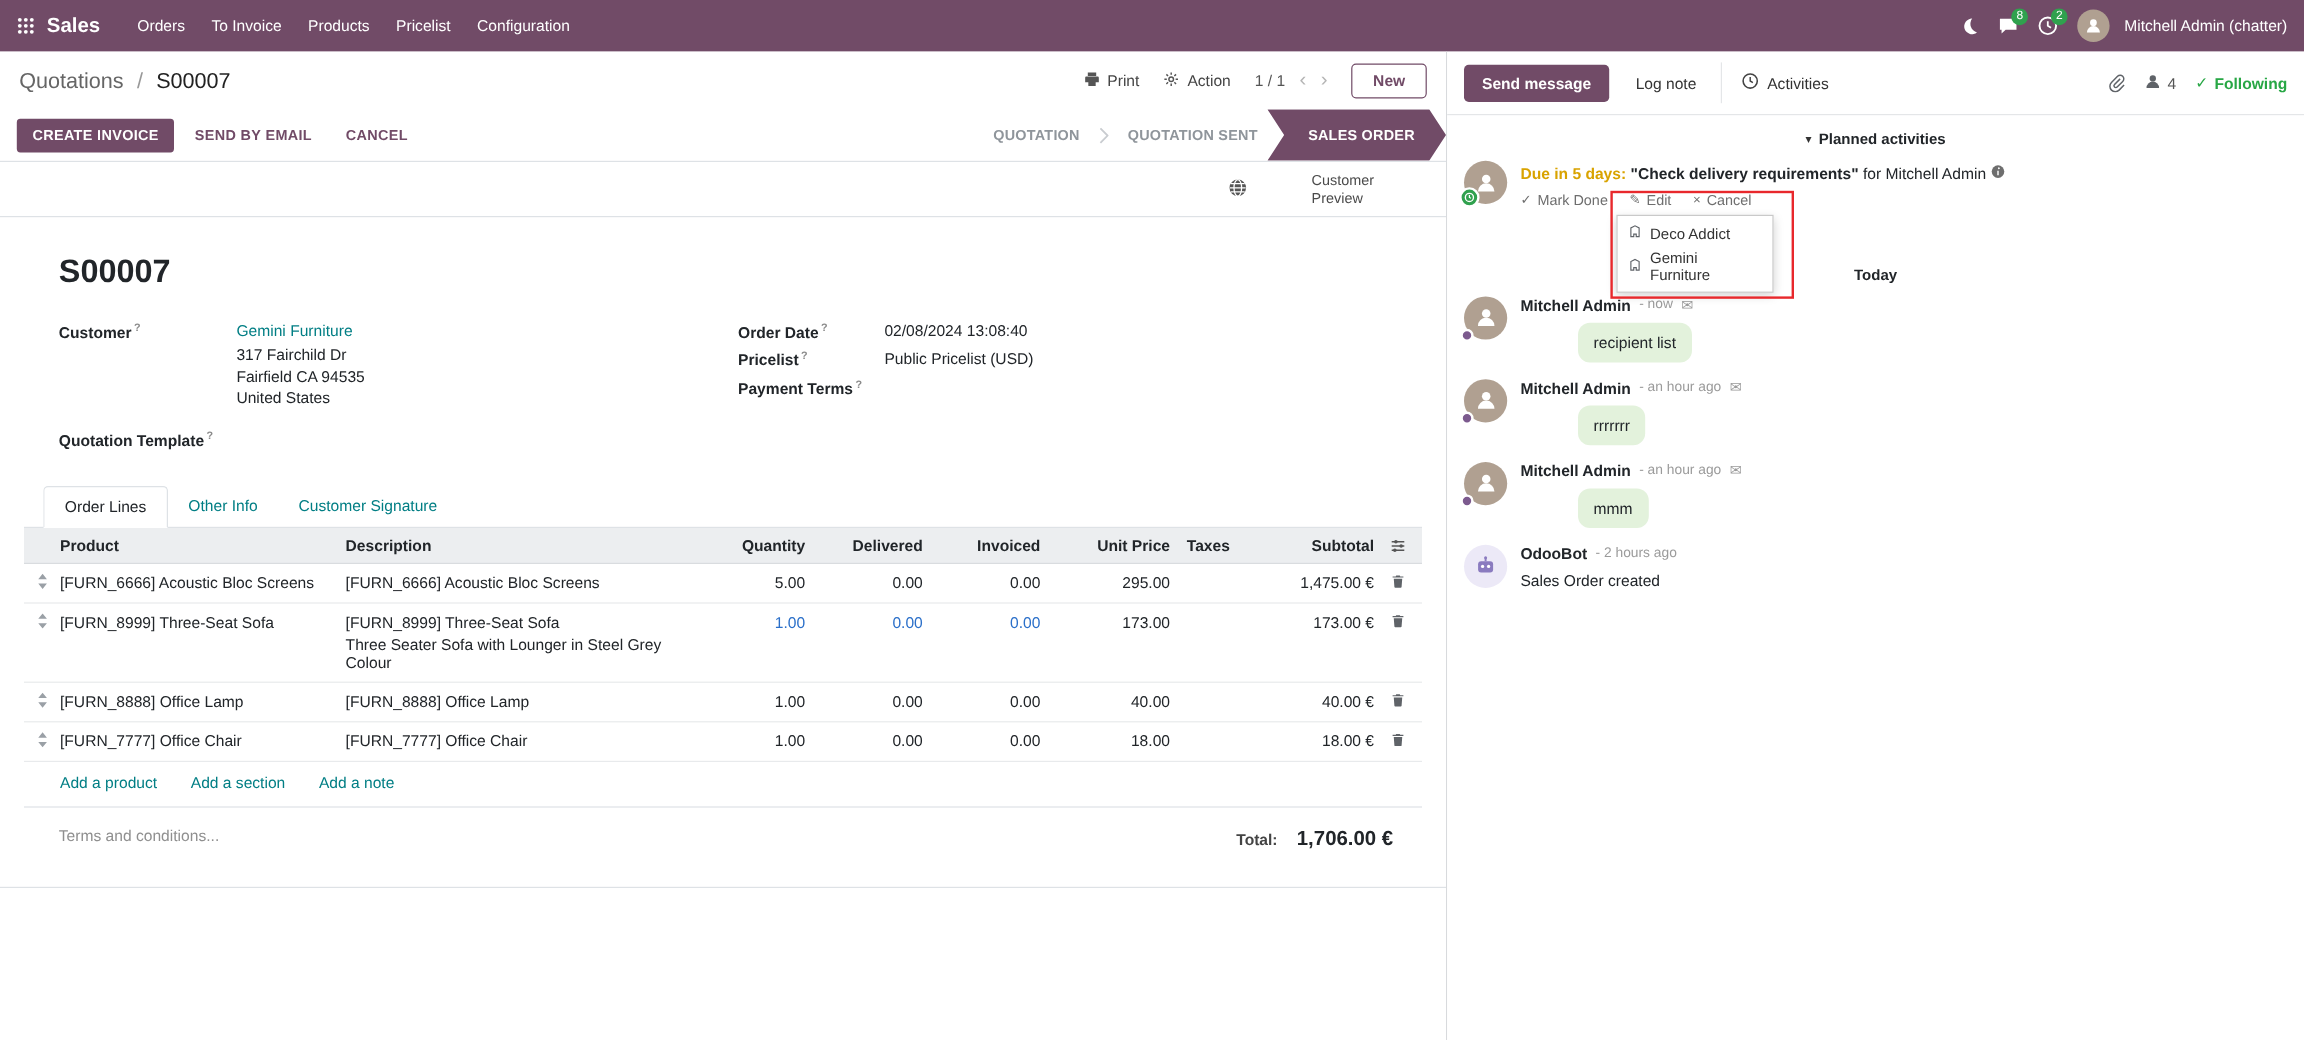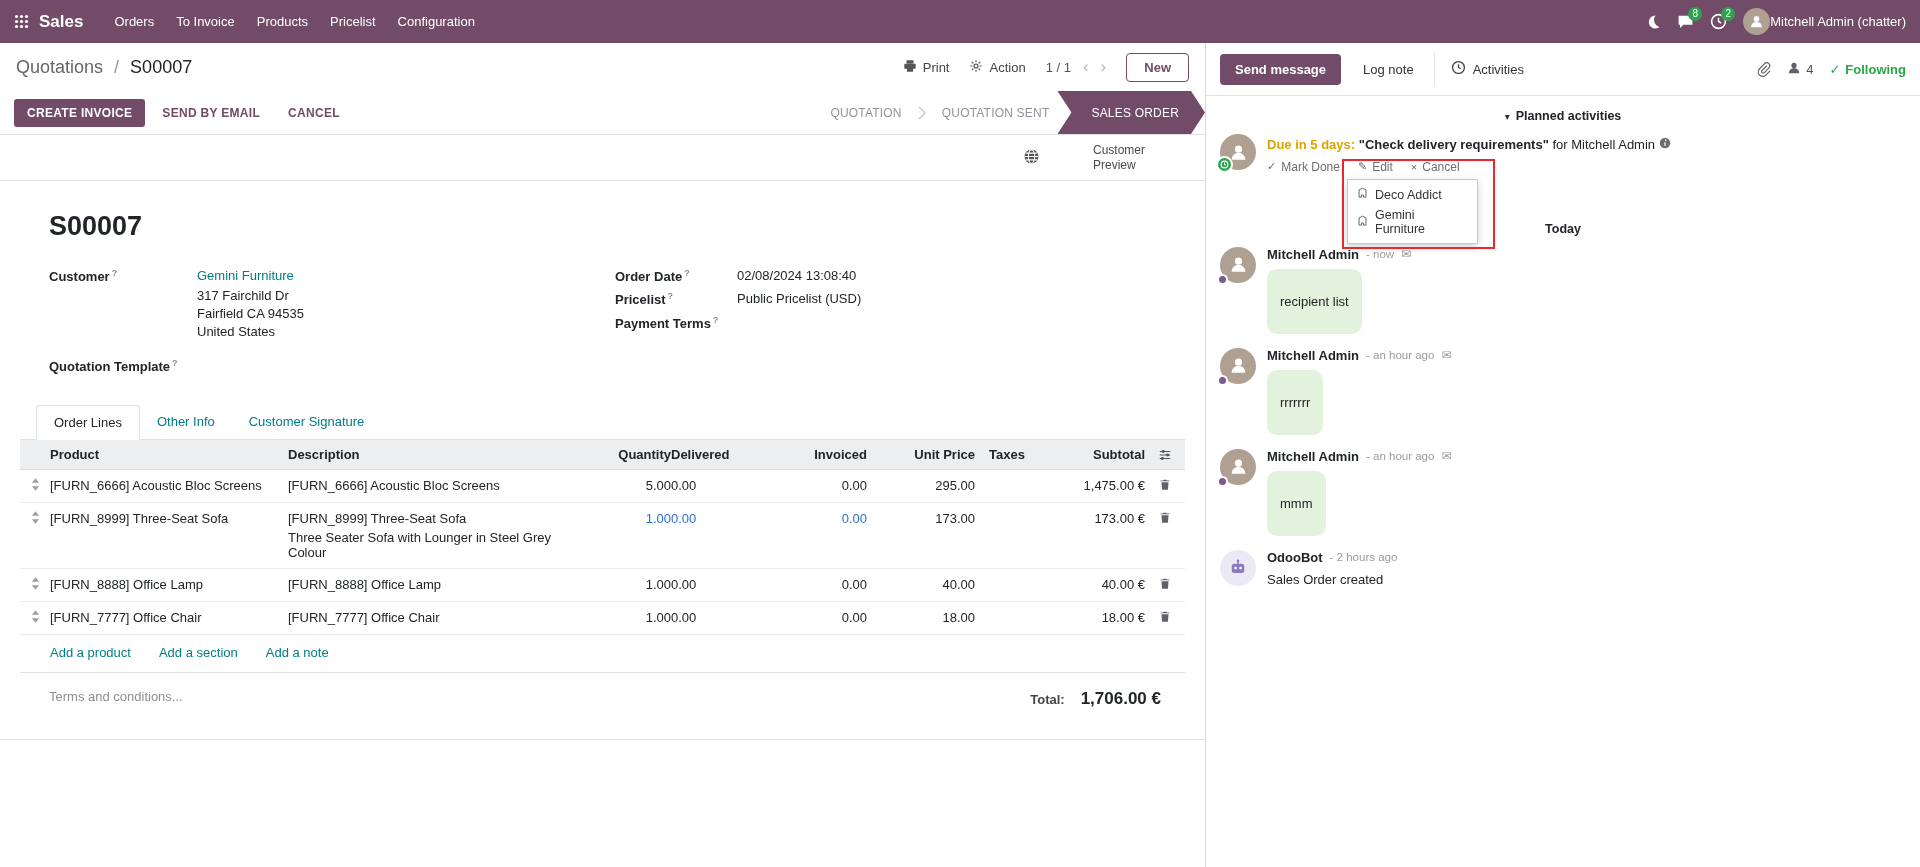--- a/index.html
+++ b/index.html
@@ -14,21 +14,21 @@
   
   .topnav{height:43px;background:var(--accent);display:flex;align-items:center;padding:0 14px;color:#fff;}
   .apps-icon{margin-right:10px;}
   .brand{font-size:17px;font-weight:700;margin-right:20px;}
   .nav-items{display:flex;align-items:center;height:100%;}
   .nav-item{padding:0 11px;height:100%;display:flex;align-items:center;font-size:13px;cursor:pointer;}
   .nav-right{margin-left:auto;display:flex;align-items:center;gap:16px;}
   .nav-ico{position:relative;display:inline-flex;}
   .nav-badge{position:absolute;top:-6px;right:-8px;background:var(--badge);color:#fff;font-size:10px;
     min-width:14px;height:14px;line-height:14px;border-radius:8px;text-align:center;padding:0 3px;}
-  .nav-user{display:flex;align-items:center;gap:0;font-size:13px;cursor:pointer;}
+  .nav-user{display:flex;align-items:center;gap:12px;font-size:13px;cursor:pointer;}
   .avatar{width:36px;height:36px;border-radius:50%;background:#b0a091;position:relative;flex:none;
     display:flex;align-items:center;justify-content:center;overflow:visible;}
   .avatar.small{width:27px;height:27px;}
   .avatar.bot{background:#ece9f7;}
 
   
   .main{display:flex;height:824px;}
   .left{width:1206px;border-right:1px solid #d8dadd;display:flex;flex-direction:column;background:#fff;}
 
   
@@ -44,21 +44,21 @@
   .btn-new{border:1px solid var(--accent);color:var(--accent);background:#fff;font-size:13px;font-weight:700;
     padding:6px 17px;border-radius:4px;cursor:pointer;}
 
   
   .statusbar{display:flex;align-items:stretch;justify-content:space-between;border-bottom:1px solid #dee2e6;height:44px;padding-left:14px;}
   .sb-left{display:flex;align-items:center;gap:6px;}
   .btn-primary{background:var(--accent);color:#fff;font-size:12px;font-weight:700;letter-spacing:.3px;
     padding:7px 13px;border-radius:3px;border:none;cursor:pointer;}
   .btn-flat{color:var(--accent);font-size:12px;font-weight:700;letter-spacing:.3px;padding:7px 11px;background:none;border:none;cursor:pointer;}
   .sb-states{display:flex;align-items:stretch;}
-  .state{display:flex;align-items:center;padding:0 16px;font-size:12px;font-weight:400;color:#8f959b;letter-spacing:.2px;cursor:pointer;}
+  .state{display:flex;align-items:center;padding:0 16px;font-size:12px;font-weight:700;color:#8f959b;letter-spacing:.2px;cursor:pointer;}
   .chev-sep{display:flex;align-items:center;}
   .state.active{background:var(--accent);color:#fff;padding:0 26px 0 34px;margin-left:-8px;
     clip-path:polygon(0 0,calc(100% - 14px) 0,100% 50%,calc(100% - 14px) 100%,0 100%,14px 50%);}
 
   
   .sheet{flex:1;position:relative;}
   .preview-row{display:flex;justify-content:flex-end;align-items:center;min-height:46px;padding:4px 50px 4px 24px;border-bottom:1px solid #dee2e6;}
   .preview-btn{display:flex;align-items:center;gap:9px;color:#4a4a4a;font-size:12px;cursor:pointer;background:none;border:none;text-align:left;}
   .preview-btn .lbl{width:62px;line-height:1.25;margin-left:44px;}
   .sheet-body{padding:16px 24px 0 49px;}
@@ -81,21 +81,21 @@
     border-top-left-radius:4px;border-top-right-radius:4px;}
 
   
   .otable{margin:0 20px;}
   .trow{display:flex;align-items:flex-start;border-bottom:1px solid #e8eaec;padding:8px 0;}
   .thead{background:#eceef0;border-bottom:1px solid #d9dcdf;font-weight:700;padding:7px 0;align-items:center;}
   .col-handle{width:30px;text-align:center;flex:none;}
   .col-product{width:238px;flex:none;padding-right:8px;}
   .col-desc{flex:1;padding-right:8px;}
   .col-qty{width:80px;text-align:right;flex:none;}
-  .col-del{width:98px;text-align:left;flex:none;}
+  .col-del{width:98px;text-align:right;flex:none;}
   .col-inv{width:98px;text-align:right;flex:none;}
   .col-price{width:108px;text-align:right;flex:none;}
   .col-tax{width:58px;flex:none;padding-left:14px;}
   .col-sub{width:112px;text-align:right;flex:none;}
   .col-trash{width:40px;text-align:center;flex:none;}
   .desc2{margin-top:4px;}
   .val-blue{color:var(--blue);}
   .drag{cursor:grab;}
   .trash{cursor:pointer;}
   .tfoot-links{display:flex;gap:28px;padding:10px 0 12px 30px;border-bottom:1px solid #dee2e6;}
@@ -136,21 +136,21 @@
     box-shadow:0 3px 8px rgba(0,0,0,.18);padding:4px 0;z-index:5;}
   .dd-item{display:flex;align-items:center;gap:7px;padding:3px 9px;font-size:12.5px;color:#333;cursor:pointer;}
 
   .today{text-align:center;font-size:12.5px;font-weight:700;margin-top:40px;padding:6px 0 2px;}
   .msg{display:flex;gap:11px;padding:9px 14px 5px;}
   .presence{position:absolute;bottom:-2px;left:-3px;width:11px;height:11px;border-radius:50%;background:#7c5a8e;border:2px solid #fff;}
   .msg-head{display:flex;align-items:center;gap:7px;}
   .msg-author{font-weight:700;text-align:center;}
   .msg-time{color:#9b9b9b;font-size:11.5px;}
   .msg-mail{color:#9b9b9b;font-size:12px;}
-  .bubble{display:inline-block;background:var(--bubble);border-radius:10px;padding:25px 13px;margin-top:7px;color:#212529;}
+  .bubble{display:inline-block;background:var(--bubble);border-radius:10px;padding:9px 13px;margin-top:7px;color:#212529;margin-left:48px;}
   .msg-plain{margin-top:7px;}
 </style>
 </head>
 <body>
 
 <div class="topnav">
   <span class="icon-btn apps-icon">
     <svg width="15" height="15" viewBox="0 0 15 15">
         <g fill="#fff">
           <circle cx="2.5" cy="2.5" r="1.6"></circle>

